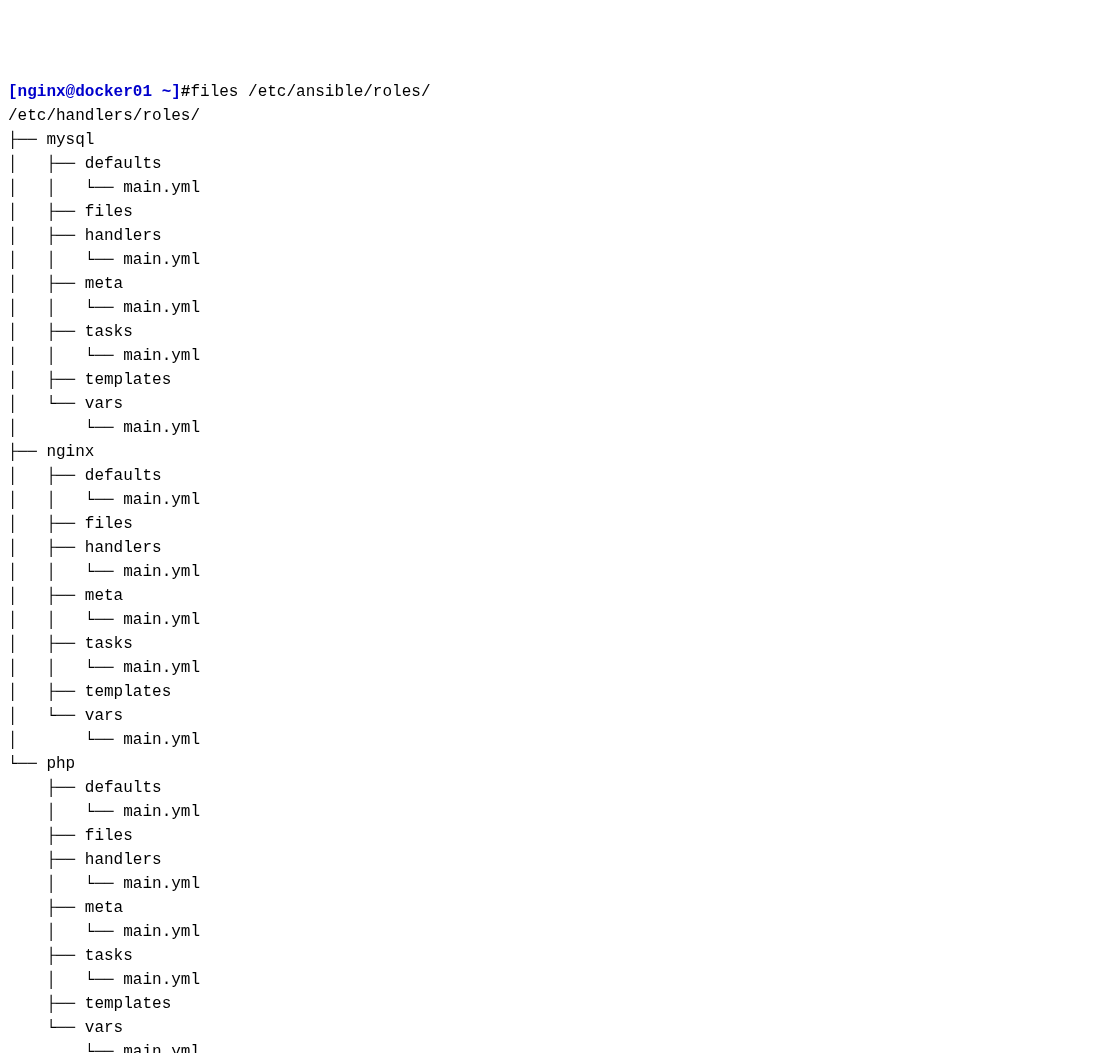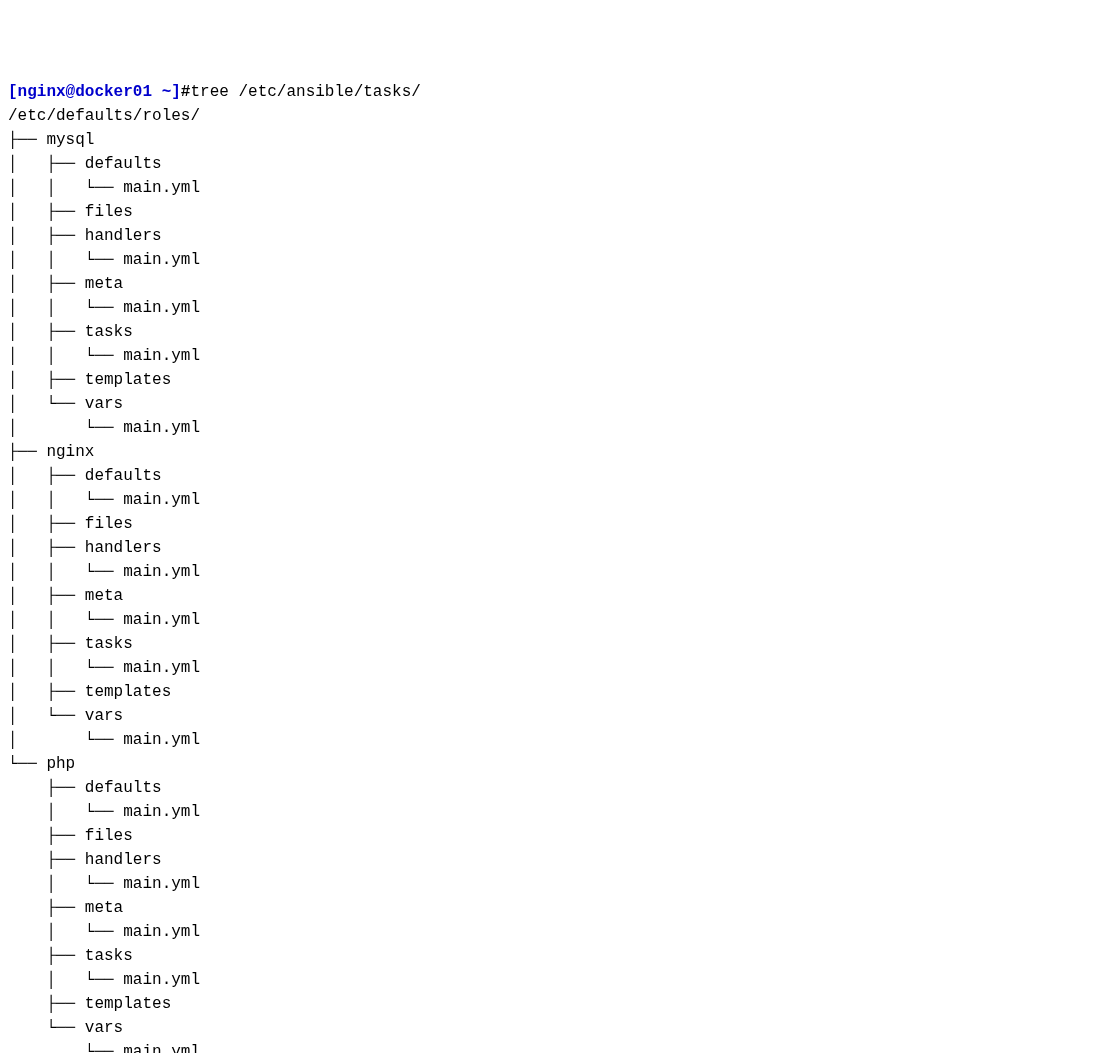--- a/index.html
+++ b/index.html
@@ -14,22 +14,22 @@
   }
   .prompt-user { color: #0000cc; font-weight: bold; }
   .prompt-sep  { color: #000000; font-weight: bold; }
   .cmd         { color: #000000; }
   .tree-line   { color: #000000; }
 </style>
 </head>
 <body>
 
 
-<div><span class="prompt-user">[nginx@docker01 ~]</span><span class="prompt-sep">#</span><span class="cmd">tree /etc/ansible/tasks/</span>
-<span class="tree-line">/etc/defaults/roles/</span>
+<div><span class="prompt-user">[nginx@docker01 ~]</span><span class="prompt-sep">#</span><span class="cmd">files /etc/ansible/roles/</span>
+<span class="tree-line">/etc/handlers/roles/</span>
 <span id="tree-body" class="tree-line">├── mysql
 │   ├── defaults
 │   │   └── main.yml
 │   ├── files
 │   ├── handlers
 │   │   └── main.yml
 │   ├── meta
 │   │   └── main.yml
 │   ├── tasks
 │   │   └── main.yml

